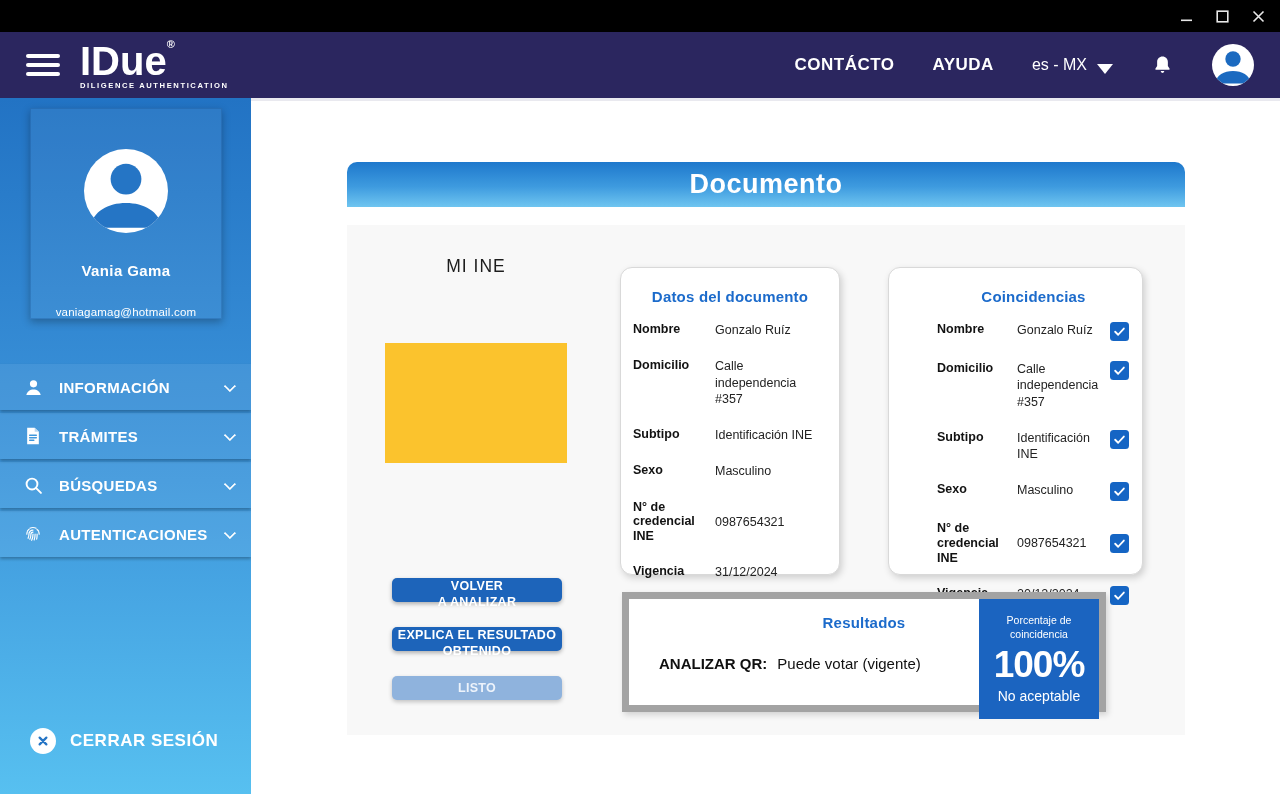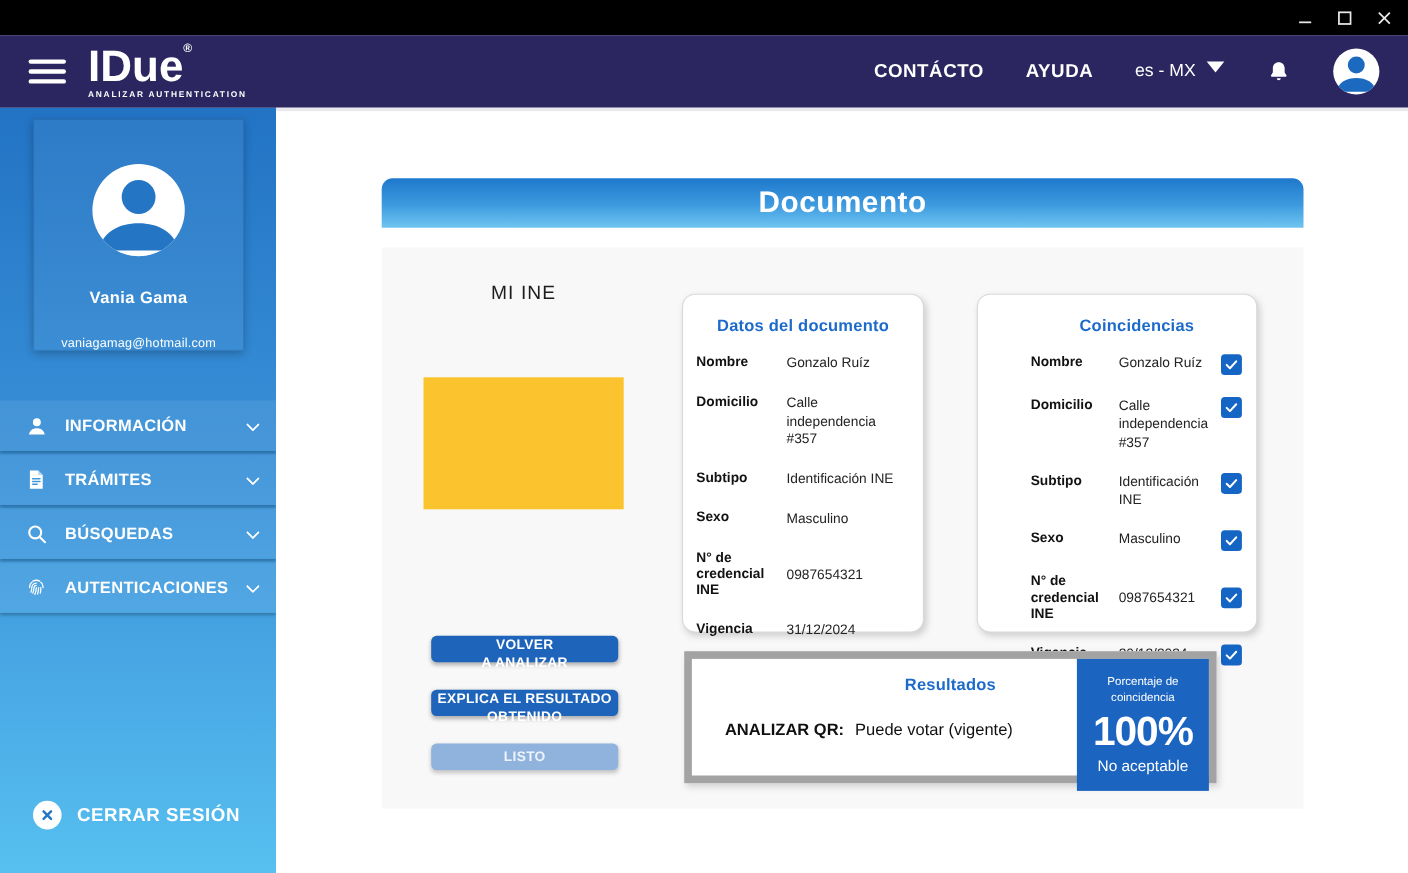--- a/index.html
+++ b/index.html
@@ -14,21 +14,21 @@
   
   .appbar { height:66px; background:#2B265F; display:flex; align-items:center; padding:0 26px; color:#fff; }
   .hamburger { width:34px; display:flex; flex-direction:column; gap:5px; margin-right:20px; cursor:pointer; }
   .hamburger span { height:4px; background:#fff; border-radius:2px; }
   .logo { display:flex; flex-direction:column; line-height:1; cursor:default; }
   .logo-main { font-size:40px; font-weight:700; letter-spacing:0; }
   .logo-main .reg { font-size:11px; vertical-align:top; position:relative; top:-2px; }
   .logo-tag { font-size:7.6px; letter-spacing:1.6px; margin-top:1px; font-weight:700; }
   .appbar-right { margin-left:auto; display:flex; align-items:center; gap:38px; }
   .nav-link { font-size:17px; font-weight:700; letter-spacing:.5px; cursor:pointer; }
-  .lang { display:flex; align-items:flex-start; gap:10px; font-size:16px; cursor:pointer; }
+  .lang { display:flex; align-items:flex-end; gap:10px; font-size:16px; cursor:pointer; }
   .caret-down { width:0; height:0; border-left:8px solid transparent; border-right:8px solid transparent; border-top:10px solid #fff; }
   .bell { cursor:pointer; display:flex; }
   .avatar-circle { width:42px; height:42px; border-radius:50%; background:#fff; overflow:hidden; position:relative; cursor:pointer; }
   .avatar-circle svg { position:absolute; inset:0; }
 
   
   .app-body { display:flex; height:696px; }
 
   
   .sidebar { width:251px; flex:0 0 251px; background:linear-gradient(180deg,#2273C4 0%,#3E97DC 55%,#57C0F0 100%); position:relative; color:#fff; }
@@ -117,21 +117,21 @@
   </div>
 
   <div class="appbar">
     <div class="hamburger">
         <span></span>
         <span></span>
         <span></span>
       </div>
     <div class="logo">
       <div class="logo-main"><span>IDue</span><span class="reg">®</span></div>
-      <div class="logo-tag">ANALIZAR AUTHENTICATION</div>
+      <div class="logo-tag">DILIGENCE AUTHENTICATION</div>
     </div>
     <div class="appbar-right">
       <span class="nav-link">CONTÁCTO</span>
       <span class="nav-link">AYUDA</span>
       <div class="lang">
         <span>es - MX</span>
         <span class="caret-down"></span>
       </div>
       <div class="bell">
         <svg width="23" height="23" viewBox="0 0 24 24">

